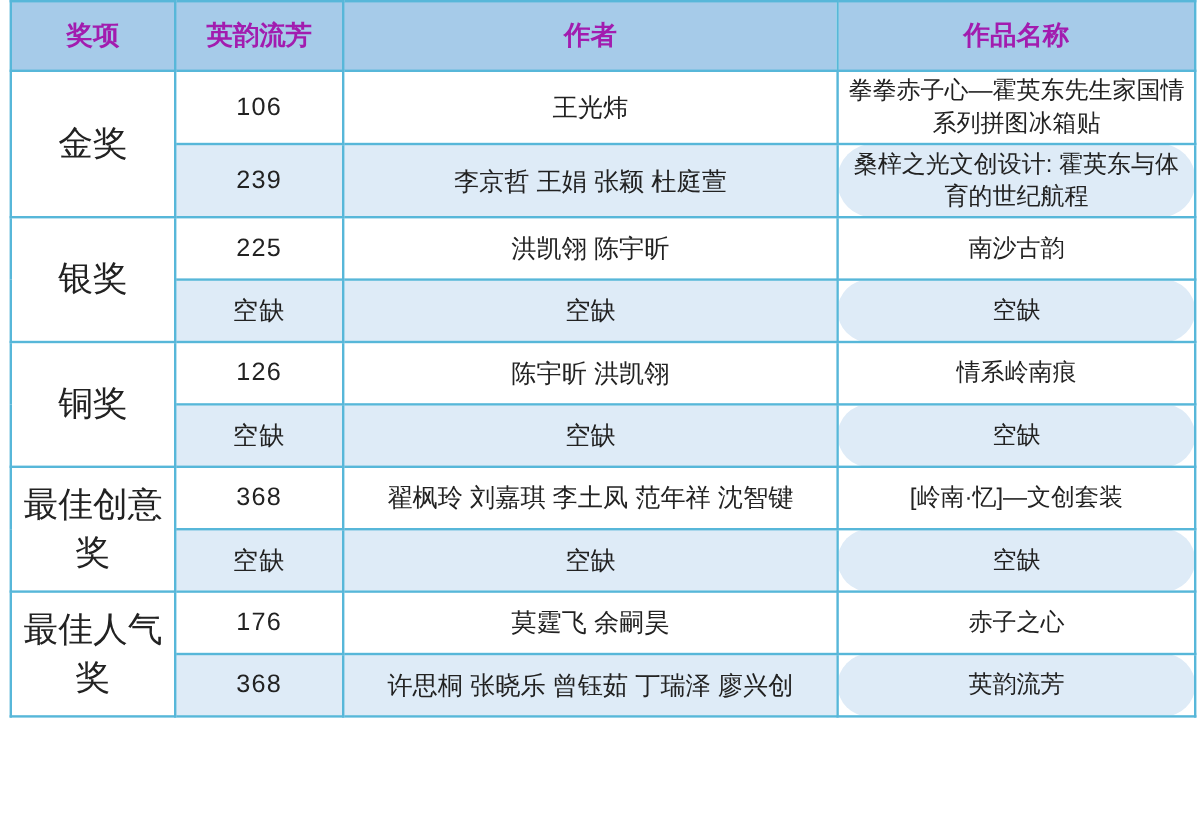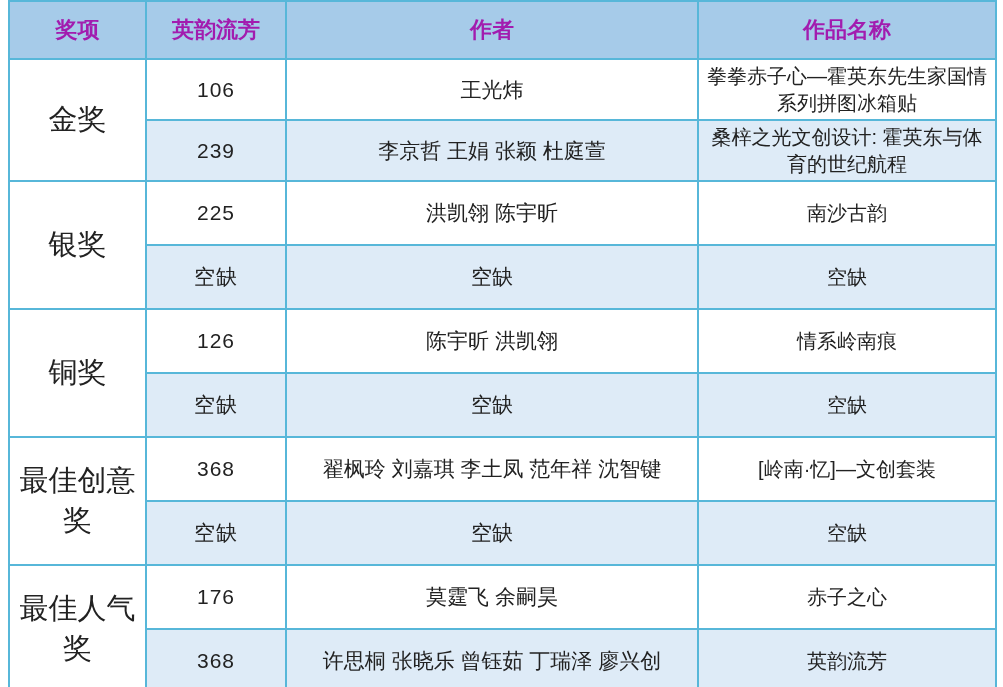--- a/index.html
+++ b/index.html
@@ -46,30 +46,31 @@
     color: #a21caf;
     border: 2px solid #4a96c9;
     border-bottom: 2px solid #3a7cbd;
   }
   tbody td {
     font-size: 21px;
     background: #ffffff;
     color: #222222;
   }
   tbody tr.r-tall td { height: 61px; }
-  tbody tr.r-std td  { height: 64px; }
+  tbody tr.r-std td  { height: 52px; }
   tbody tr.alt td { background: #deebf7; }
   td.award-cell {
     background: #ffffff !important;
     font-size: 29px;
   }
   td.work-cell {
     font-size: 20px;
     line-height: 1.35;
     padding: 2px 10px;
+    border-radius: 29px;
   }
   td.code-cell { letter-spacing: 1px; }
 </style>
 </head>
 <body>
 
 <div class="page">
 
 
   <table class="awards">

